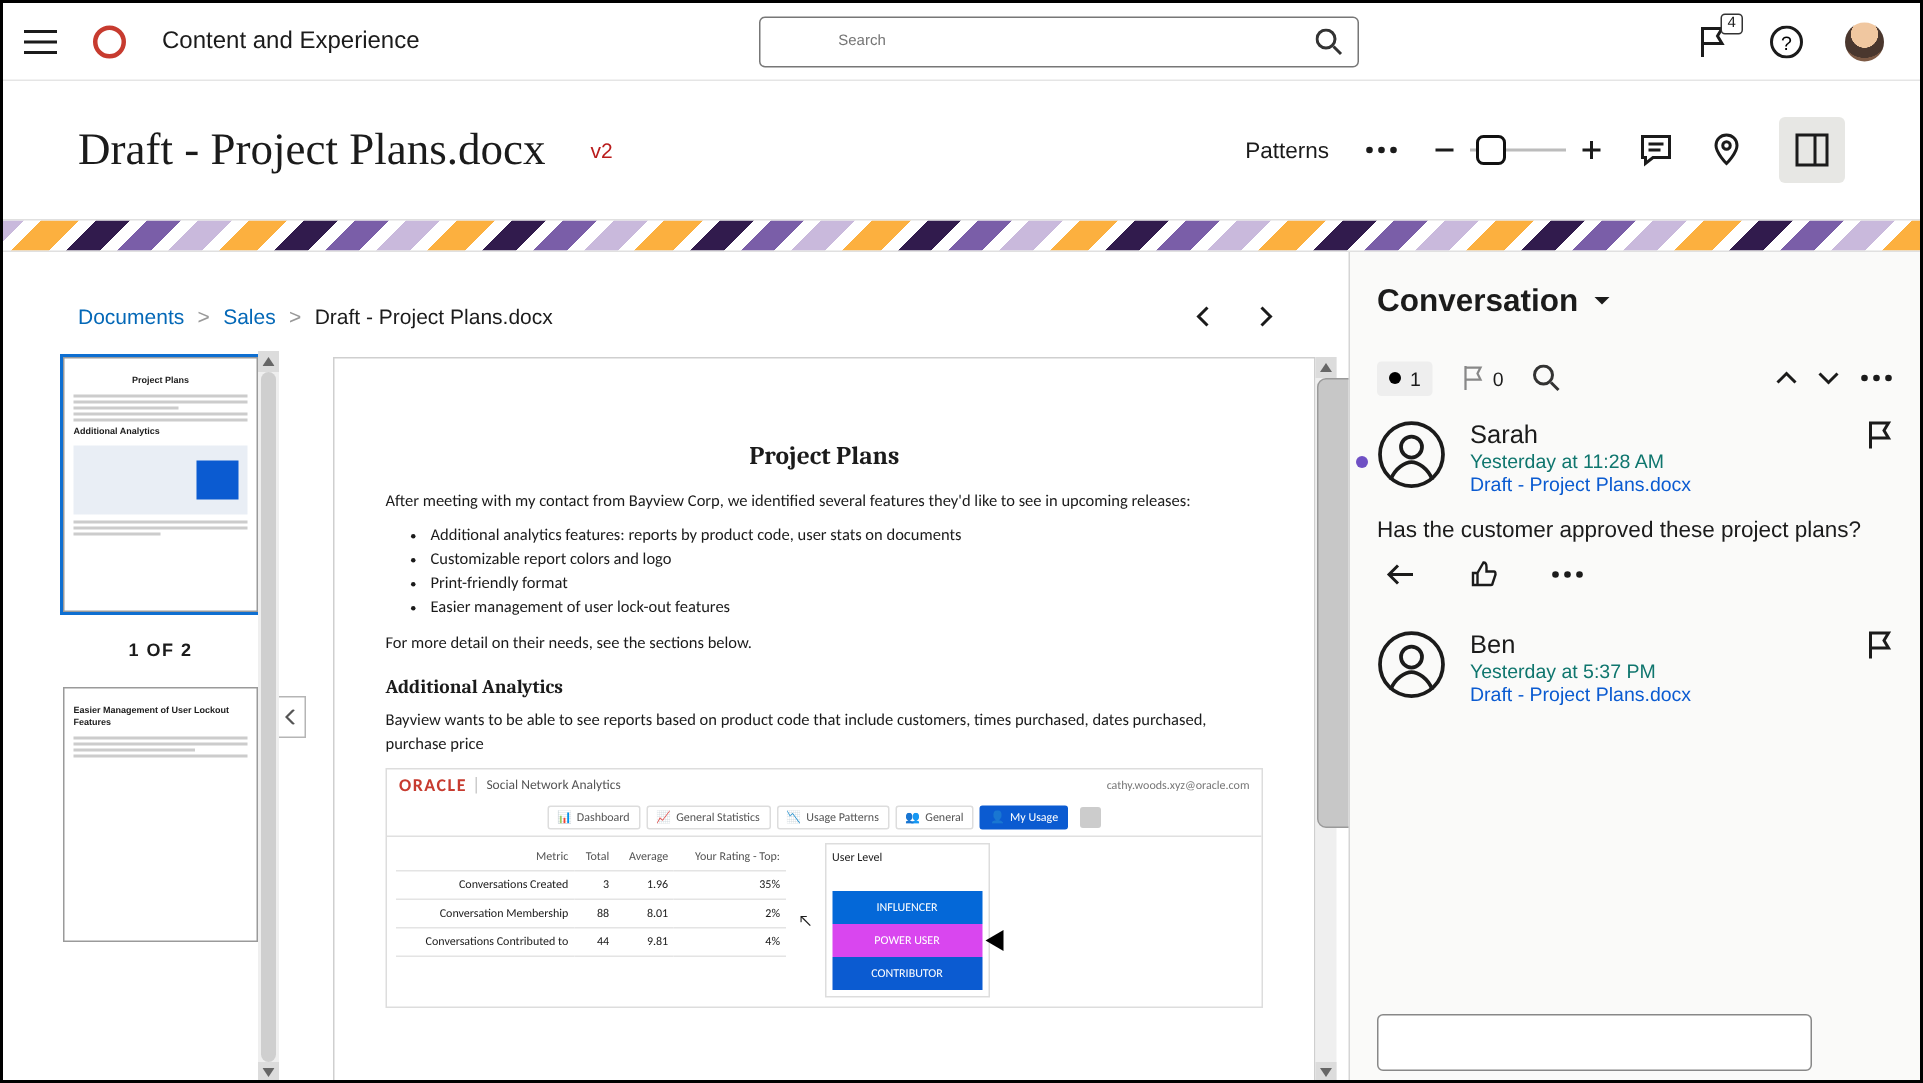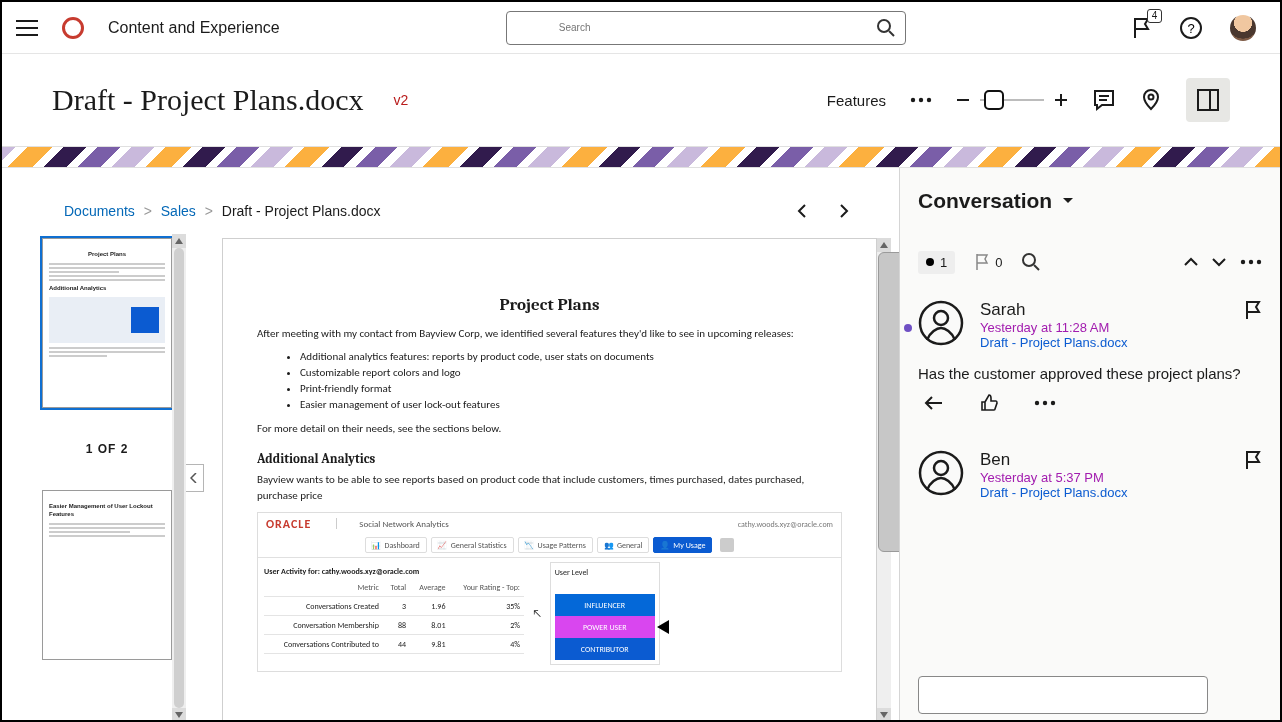--- a/index.html
+++ b/index.html
@@ -35,55 +35,55 @@
 
   
   .stripe { height: 22px; background: repeating-linear-gradient(-45deg,
       #fcb03f 0 18px, #fff 18px 26px, #c9b9dc 26px 42px, #fff 42px 50px, #7a5ea8 50px 66px, #fff 66px 74px, #311b4d 74px 90px, #fff 90px 98px);
     border-top: 1px solid #e0e0e0; border-bottom: 1px solid #e0e0e0; }
 
   
   .workspace { display: flex; height: 554px; }
   .doccol { width: 898px; border-right: 1px solid #d5d5d5; background: #fff; display: flex; flex-direction: column; }
 
-  .docmeta { height: 66px; padding: 20px 50px 0 50px; display: flex; align-items: center; margin-left: 12px; }
+  .docmeta { height: 66px; padding: 20px 50px 0 50px; display: flex; align-items: center; }
   .crumbs { font-size: 14px; }
   .crumbs a { color: #0468b7; text-decoration: none; }
   .crumbs .sep { color: #999; margin: 0 5px; }
   .pager { margin-left: auto; display: flex; gap: 32px; }
 
   .docbody { flex: 1; display: flex; padding: 0 0 0 40px; overflow: hidden; }
   .thumbwrap { position: relative; display: flex; }
-  .thumbcol { display: flex; flex-direction: column; align-items: center; gap: 34px; padding-top: 4px; }
+  .thumbcol { display: flex; flex-direction: column; align-items: center; gap: 18px; padding-top: 4px; }
   .thumb { width: 130px; height: 170px; background: #fff; border: 1px solid #9a9a9a; padding: 8px 6px; font-size: 5px; line-height: 1.3; overflow: hidden; }
   .thumb.sel { outline: 2px solid #0f6fd1; }
   .thumb .h { text-align: center; font-weight: bold; font-size: 6px; margin: 4px 0; }
   .thumb .line { height: 2px; background: #ccc; margin: 2px 0; }
   .thumb .chart { height: 46px; background: linear-gradient(#e9eef5,#e9eef5); margin: 4px 0; position: relative; }
   .thumb .chart::after { content: ''; position: absolute; right: 6px; top: 10px; width: 28px; height: 26px; background: #0b5bd1; }
   .page-ind { font-size: 12px; font-weight: bold; letter-spacing: 1px; }
   .collapse-handle { width: 20px; height: 28px; background: #fff; border: 1px solid #b5b5b5; display: flex; align-items: center; justify-content: center; cursor: pointer; margin-left: -2px; align-self: center; }
 
   .sidescroll { width: 14px; background: #efefef; position: relative; }
   .sidescroll .bar { position: absolute; top: 0; width: 14px; height: 14px; background: #dcdcdc; display:flex; align-items:center; justify-content:center; }
   .sidescroll .bar.bot { top: auto; bottom: 0; }
   .sidescroll .track { position: absolute; top: 14px; bottom: 14px; left: 2px; right: 2px; background: #cfcfcf; border-radius: 6px; }
 
   .pagewrap { flex: 1; padding: 4px 8px 0 18px; display: flex; }
   .page { flex: 1; background: #fff; border: 1px solid #cfcfcf; padding: 26px 34px 0 34px; overflow: hidden; font-family: Calibri, Arial, sans-serif; }
   .page .title { text-align: center; font-family: Cambria, Georgia, serif; font-size: 17px; font-weight: bold; margin: 30px 0 12px; }
   .page p { font-size: 11px; line-height: 1.45; margin-bottom: 8px; }
   .page ul { margin: 6px 0 10px 30px; font-size: 11px; }
-  .page ul li { margin: 3px 13px; }
+  .page ul li { margin: 3px 0; }
   .page .sect { font-family: Cambria, Georgia, serif; font-weight: bold; font-size: 13px; margin: 14px 0 6px; }
 
   .embed { border: 1px solid #ddd; margin-top: 6px; font-size: 9px; }
   .embed .hdr { display: flex; align-items: center; padding: 4px 8px; gap: 6px; }
   .embed .hdr .o { color: #c73b2f; font-weight: bold; font-size: 12px; letter-spacing: 1px; }
-  .embed .hdr .sub { border-left: 1px solid #ccc; padding-left: 22px; color: #555; font-size: 9px; margin-left: 19px; }
+  .embed .hdr .sub { border-left: 1px solid #ccc; padding-left: 6px; color: #555; font-size: 9px; }
   .embed .hdr .mail { margin-left: auto; color: #777; font-size: 8px; }
   .embed .tabs { display: flex; gap: 4px; padding: 2px 6px 4px; border-bottom: 1px solid #e0e0e0; font-size: 8px; align-items: center; justify-content: center; }
   .embed .tabs .tab { padding: 2px 6px; border: 1px solid #ddd; border-radius: 2px; color: #555; display: flex; align-items: center; gap: 3px; }
   .embed .tabs .tab.active { background: #0b5bd1; color: #fff; border-color: #0b5bd1; }
   .embed .tabs .av { width: 14px; height: 14px; background: #ccc; border-radius: 2px; margin-left: 4px; }
   .embed .body { display: flex; padding: 4px 6px 6px; gap: 8px; }
   .embed table { border-collapse: collapse; width: 260px; font-size: 8px; }
   .embed table th, .embed table td { border-bottom: 1px solid #e4e4e4; padding: 4px 4px; text-align: right; }
   .embed table th { color: #555; font-weight: normal; }
   .embed .caption { font-size: 8px; padding: 4px 0 2px; font-weight: bold; }
@@ -94,36 +94,36 @@
   .embed .lvl.pwr { background: #d946ef; }
   .embed .lvl.ctr { background: #0b5bd1; }
   .embed .pointer { position: absolute; right: -14px; top: 4px; width: 0; height: 0; border-top: 7px solid transparent; border-bottom: 7px solid transparent; border-right: 12px solid #000; }
 
   .pagewrap .vscroll { width: 14px; background: #efefef; position: relative; }
   .pagewrap .vscroll .arrow { position: absolute; width: 14px; height: 14px; background: #dcdcdc; display:flex; align-items:center; justify-content:center; }
   .pagewrap .vscroll .arrow.bot { bottom: 0; }
   .pagewrap .vscroll .thumb { position: absolute; top: 14px; left: 1px; right: 1px; height: 300px; background: #c7c7c7; border-radius: 6px; }
 
   
-  .convo { flex: 1; background: #fafaf9; display: flex; flex-direction: column; padding: 0 18px; gap: 10px; }
+  .convo { flex: 1; background: #fafaf9; display: flex; flex-direction: column; padding: 0 18px; }
   .convo-head { display: flex; align-items: center; gap: 10px; height: 66px; }
   .convo-head h2 { font-size: 21px; font-weight: bold; }
   .convo-tools { display: flex; align-items: center; gap: 12px; padding: 6px 0 16px; position: relative; }
   .pill { display: flex; align-items: center; gap: 6px; padding: 4px 8px; border-radius: 3px; }
   .pill.unread { background: #eee; }
   .dot { width: 8px; height: 8px; background: #000; border-radius: 50%; }
   .convo-tools .right { margin-left: auto; display: flex; align-items: center; gap: 14px; }
 
   .msg { margin-bottom: 28px; position: relative; }
   .msg .row { display: flex; gap: 16px; }
   .msg .newdot { width: 8px; height: 8px; border-radius: 50%; background: #6f50c4; position: absolute; left: -14px; top: 24px; }
   .msg .avatar { width: 46px; height: 46px; }
   .msg .avatar-svg { width: 46px; height: 46px; }
   .msg .meta .name { font-size: 17px; }
-  .msg .meta .time { color: #a21caf; font-size: 13px; }
+  .msg .meta .time { color: #0f766e; font-size: 13px; }
   .msg .meta .file { color: #0b5bd1; font-size: 13px; cursor: pointer; }
   .msg .flagicon { margin-left: auto; cursor: pointer; }
   .msg .text { font-size: 15px; margin: 14px 0 10px; line-height: 1.35; }
   .msg .reactions { display: flex; gap: 36px; padding-left: 6px; }
 
   .reply { margin-top: auto; padding-bottom: 8px; }
   .reply .box { width: 290px; height: 38px; border: 1px solid #888; border-radius: 4px; background: #fff; }
 </style>
 </head>
 <body>
@@ -164,21 +164,21 @@
     </span>
     <span class="avatar-photo"></span>
   </div>
 </div>
 
 <div class="docheader">
   <span class="title">Draft - Project Plans.docx</span>
   <span class="version">v2</span>
   <span class="spacer"></span>
   <div class="actions">
-    <span class="download">Features</span>
+    <span class="download">Patterns</span>
     <span class="icon-btn">
       <svg width="22" height="6">
           <circle cx="3" cy="3" r="2.2" fill="#1b1b1b"></circle>
           <circle cx="11" cy="3" r="2.2" fill="#1b1b1b"></circle>
           <circle cx="19" cy="3" r="2.2" fill="#1b1b1b"></circle>
         </svg>
     </span>
     <div class="zoomctl">
       <span class="icon-btn">
           <svg width="14" height="14">
@@ -311,21 +311,20 @@
             <div class="tabs">
               <span class="tab">📊 <span>Dashboard</span></span>
               <span class="tab">📈 <span>General Statistics</span></span>
               <span class="tab">📉 <span>Usage Patterns</span></span>
               <span class="tab">👥 <span>General</span></span>
               <span class="tab active">👤 <span>My Usage</span></span>
               <span class="av"></span>
             </div>
             <div class="body">
               <div>
-                <div class="caption">User Activity for: cathy.woods.xyz@oracle.com</div>
                 <table>
                   <tbody>
                       <tr>
                     <th>Metric</th>
                         <th>Total</th>
                         <th>Average</th>
                         <th style="text-align:right">Your Rating - Top:</th>
                   </tr>
                   <tr>
                         <td>Conversations Created</td>

